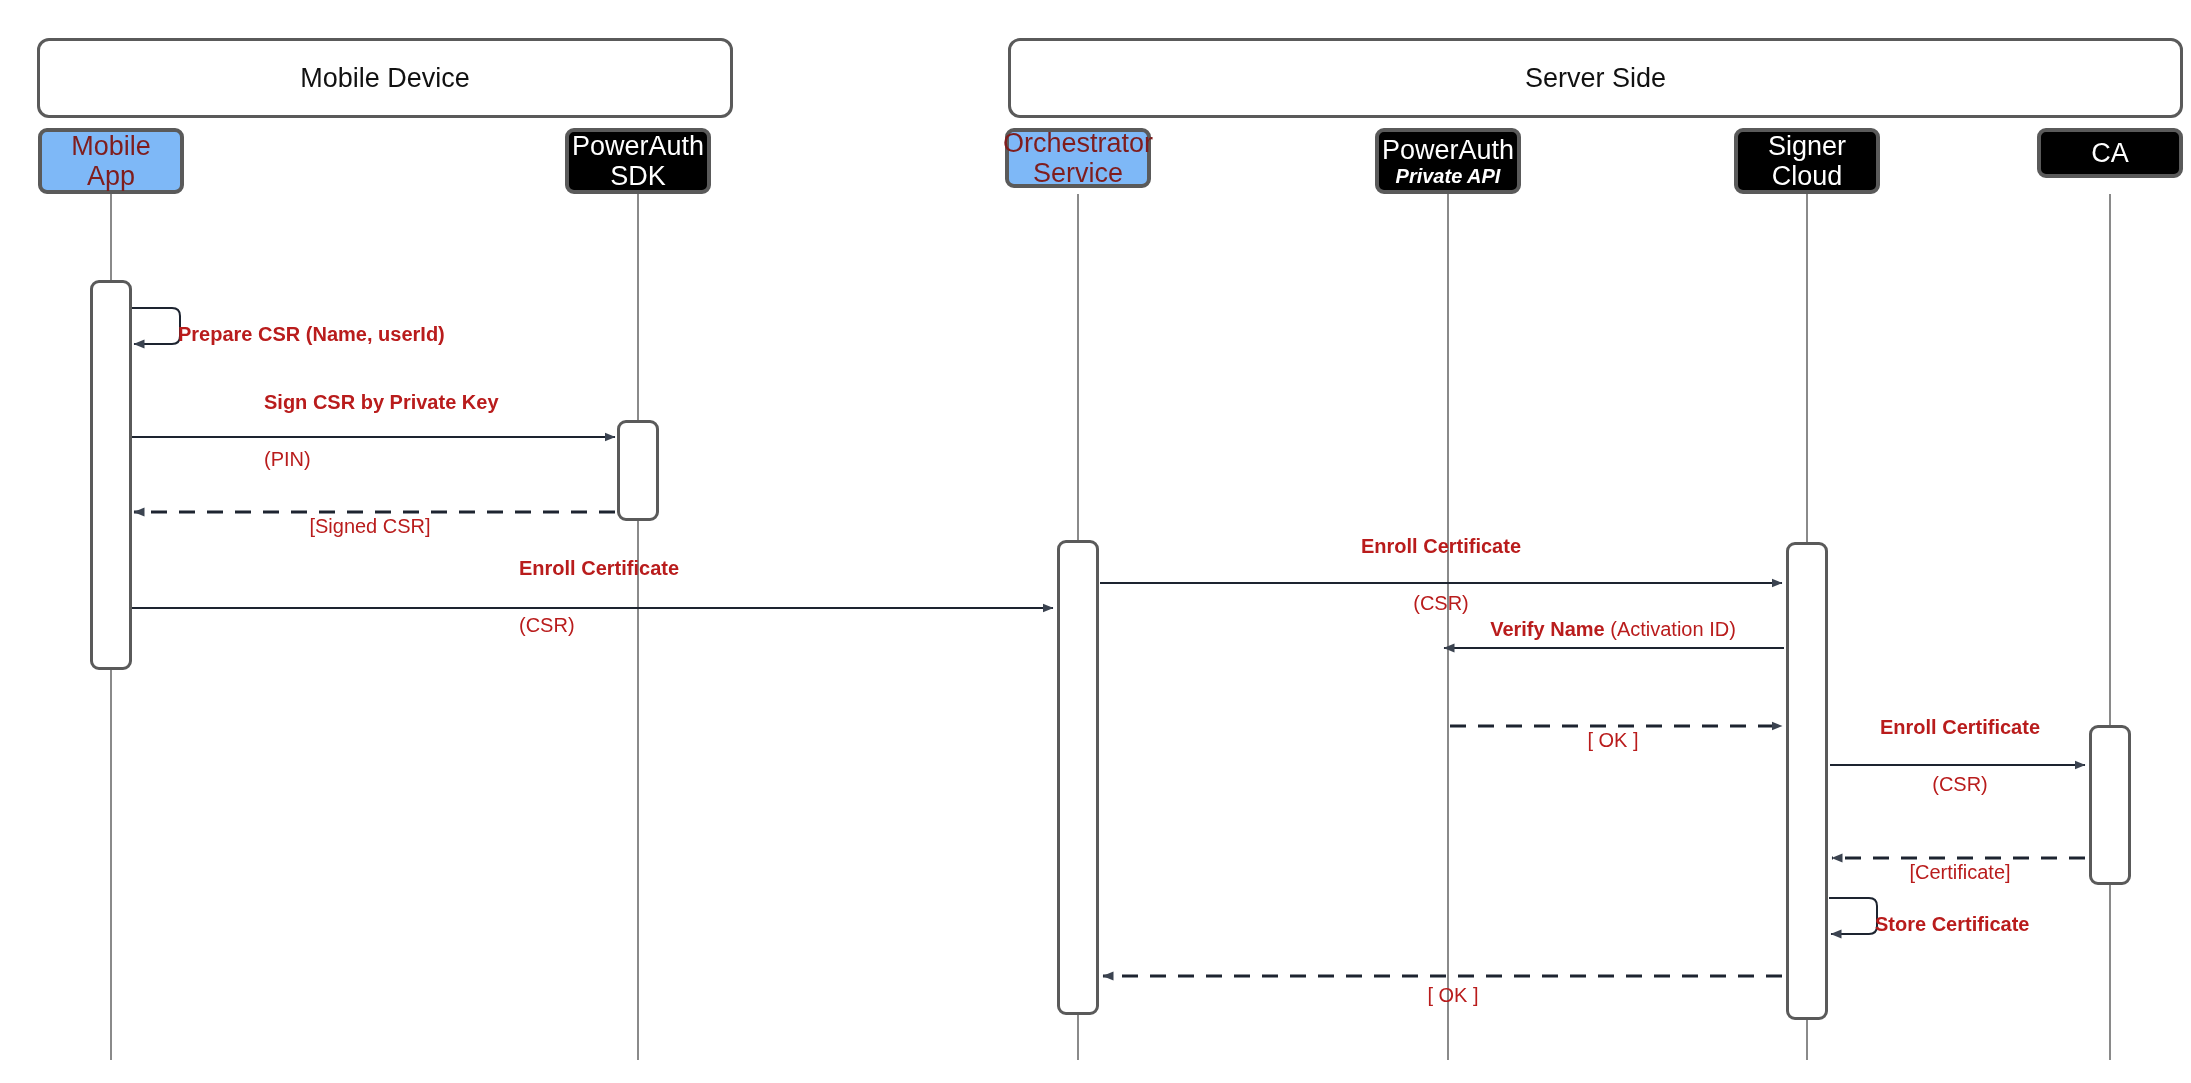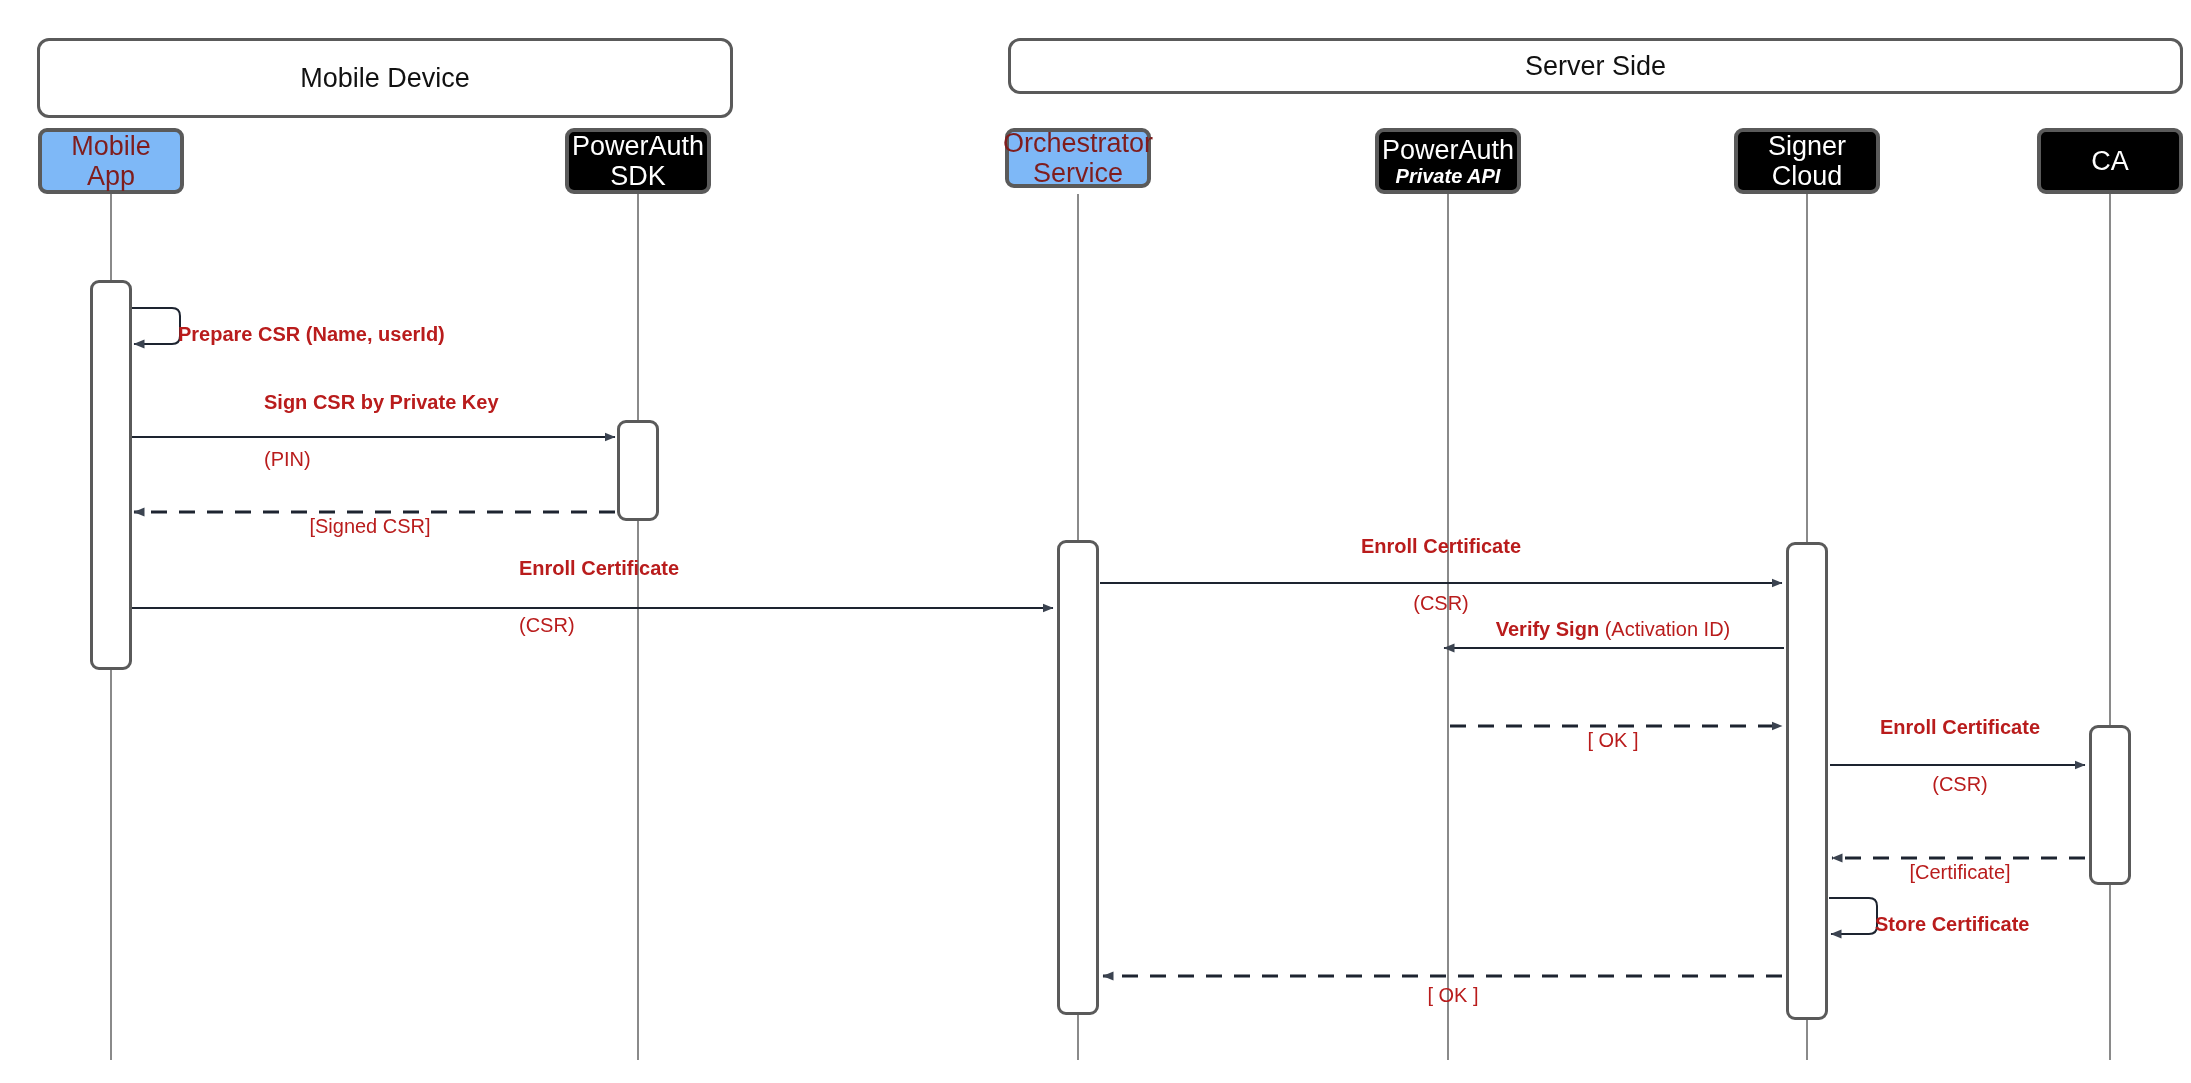--- a/index.html
+++ b/index.html
@@ -123,21 +123,21 @@
         <line x1="2085" y1="858" x2="1832" y2="858" stroke="#1d2430" stroke-width="3" stroke-dasharray="16 12" marker-end="url(#arrowFilled)"></line>
         <path d="M 1829 898 L 1869 898 Q 1877 898 1877 906 L 1877 926 Q 1877 934 1869 934 L 1831 934" fill="none" stroke="#1d2430" stroke-width="2" marker-end="url(#arrowFilled)"></path>
         <line x1="1782" y1="976" x2="1103" y2="976" stroke="#1d2430" stroke-width="3" stroke-dasharray="16 12" marker-end="url(#arrowFilled)"></line>
       </g>
   </svg>
 
   <div id="frames-host">
       <div class="frame-box" style="left: 37px; top: 38px; width: 696px; height: 80px;">
         <div class="frame-label">Mobile Device</div>
       </div>
-      <div class="frame-box" style="left: 1008px; top: 38px; width: 1175px; height: 56px;">
+      <div class="frame-box" style="left: 1008px; top: 38px; width: 1175px; height: 80px;">
         <div class="frame-label">Server Side</div>
       </div>
     </div>
 
   <div id="activations-host">
       <div class="activation" style="left: 90px; top: 280px; width: 42px; height: 390px;"></div>
       <div class="activation" style="left: 617px; top: 420px; width: 42px; height: 101px;"></div>
       <div class="activation" style="left: 1057px; top: 540px; width: 42px; height: 475px;"></div>
       <div class="activation" style="left: 1786px; top: 542px; width: 42px; height: 478px;"></div>
       <div class="activation" style="left: 2089px; top: 725px; width: 42px; height: 160px;"></div>
@@ -157,21 +157,21 @@
         <span class="actor-line2">Service</span>
       </div>
       <div class="actor-box dark" style="left: 1375px; top: 128px; width: 146px; height: 66px;">
         <span class="actor-line1">PowerAuth</span>
         <span class="actor-line2 sub">Private API</span>
       </div>
       <div class="actor-box dark" style="left: 1734px; top: 128px; width: 146px; height: 66px;">
         <span class="actor-line1">Signer</span>
         <span class="actor-line2">Cloud</span>
       </div>
-      <div class="actor-box dark" style="left: 2037px; top: 128px; width: 146px; height: 66px;">
+      <div class="actor-box dark" style="left: 2037px; top: 128px; width: 146px; height: 50px;">
         <span class="actor-line1">CA</span>
       </div>
     </div>
 
   <div id="labels-host">
       <div class="msg-label left" style="left: 178px; top: 322px;">
         <span class="row t1">Prepare CSR (Name, userId)</span>
       </div>
       <div class="msg-label left" style="left: 264px; top: 390px;">
         <span class="row t1">Sign CSR by Private Key</span>
@@ -182,21 +182,21 @@
       </div>
       <div class="msg-label left" style="left: 519px; top: 556px;">
         <span class="row t1">Enroll Certificate</span>
         <span class="row t2">(CSR)</span>
       </div>
       <div class="msg-label center" style="left: 1441px; top: 534px;">
         <span class="row t1">Enroll Certificate</span>
         <span class="row t2">(CSR)</span>
       </div>
       <div class="msg-label center" style="left: 1613px; top: 617px;">
-        <span class="row"><span class="t1">Verify Sign</span><span class="t2"> (Activation ID)</span></span>
+        <span class="row"><span class="t1">Verify Name</span><span class="t2"> (Activation ID)</span></span>
       </div>
       <div class="msg-label center" style="left: 1613px; top: 695px;">
         <span class="row t2">[ OK ]</span>
       </div>
       <div class="msg-label center" style="left: 1960px; top: 715px;">
         <span class="row t1">Enroll Certificate</span>
         <span class="row t2">(CSR)</span>
       </div>
       <div class="msg-label center" style="left: 1960px; top: 827px;">
         <span class="row t2">[Certificate]</span>

